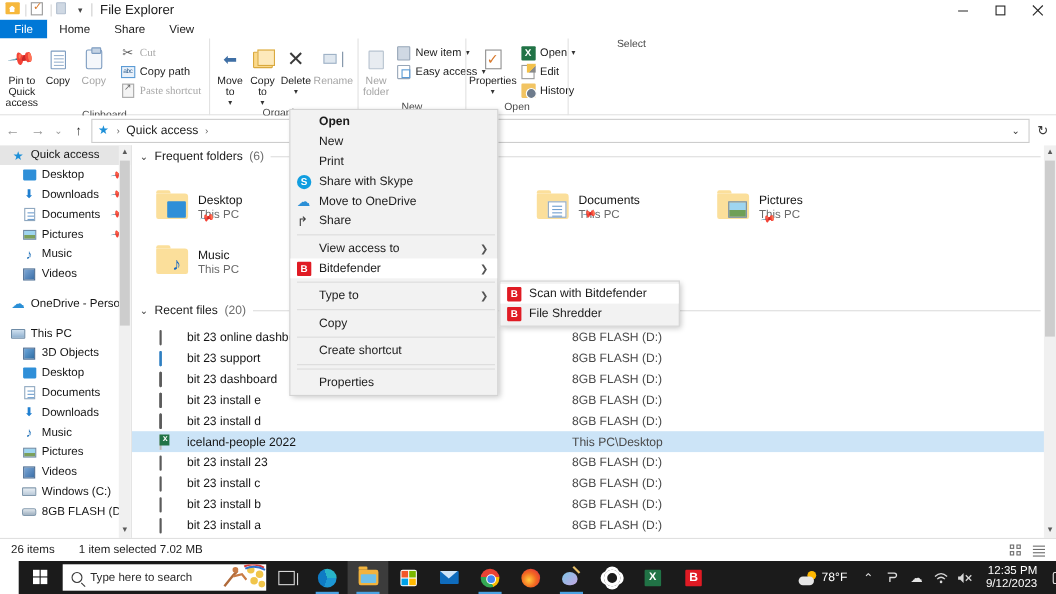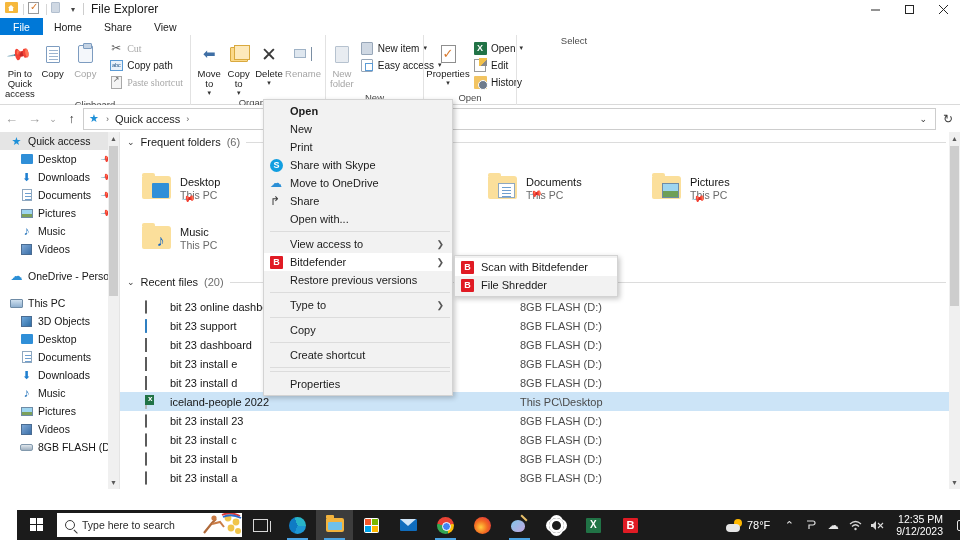--- a/index.html
+++ b/index.html
@@ -679,20 +679,26 @@
         <span class="nlbl">Pictures</span>
       </div>
       <div class="navrow indent">
         <span class="ni">
             <span class="vid-ico"></span>
           </span>
         <span class="nlbl">Videos</span>
       </div>
       <div class="navrow indent">
         <span class="ni">
+            <span class="drive-ico"></span>
+          </span>
+        <span class="nlbl">Windows (C:)</span>
+      </div>
+      <div class="navrow indent">
+        <span class="ni">
             <span class="usb-ico"></span>
           </span>
         <span class="nlbl">8GB FLASH (D:)</span>
       </div>
 
       <div class="vscroll">
         <div class="up">▲</div>
         <div class="thumb" style="top:14px; height:150px;"></div>
         <div class="dn">▼</div>
       </div>
@@ -818,20 +824,42 @@
       </div>
 
       <div class="vscroll">
         <div class="up">▲</div>
         <div class="thumb" style="top:14px; height:160px;"></div>
         <div class="dn">▼</div>
       </div>
     </div>
   </div>
 
+  <div class="statusbar">
+    <span class="st-txt st-1">26 items</span>
+    <span class="st-txt st-2">1 item selected  7.02 MB</span>
+    <div class="st-views">
+      <div class="vbtn">
+        <div class="v-tiles">
+            <i></i>
+            <i></i>
+            <i></i>
+            <i></i>
+          </div>
+      </div>
+      <div class="vbtn">
+        <div class="v-det">
+            <i></i>
+            <i></i>
+            <i></i>
+            <i></i>
+          </div>
+      </div>
+    </div>
+  </div>
 
   <div class="ctxmenu">
     <div class="ctxitem bold">
       <span class="ci"></span>
       <span class="clbl">Open</span>
     </div>
     <div class="ctxitem">
       <span class="ci"></span>
       <span class="clbl">New</span>
     </div>
@@ -849,41 +877,33 @@
       <span class="ci">
           <span class="onedrive-ci">☁</span>
         </span>
       <span class="clbl">Move to OneDrive</span>
     </div>
     <div class="ctxitem">
       <span class="ci">
           <span class="share-ci">↱</span>
         </span>
       <span class="clbl">Share</span>
-    </div>
-    <div class="ctxitem">
-      <span class="ci"></span>
-      <span class="clbl">Open with...</span>
     </div>
     <div class="ctxsep"></div>
     <div class="ctxitem">
       <span class="ci"></span>
       <span class="clbl">View access to</span>
       <span class="arr">❯</span>
     </div>
     <div class="ctxitem hl">
       <span class="ci">
           <span class="bd-ico">B</span>
         </span>
       <span class="clbl">Bitdefender</span>
       <span class="arr">❯</span>
-    </div>
-    <div class="ctxitem">
-      <span class="ci"></span>
-      <span class="clbl">Restore previous versions</span>
     </div>
     <div class="ctxsep"></div>
     <div class="ctxitem">
       <span class="ci"></span>
       <span class="clbl">Type to</span>
       <span class="arr">❯</span>
     </div>
     <div class="ctxsep"></div>
     <div class="ctxitem">
       <span class="ci"></span>

